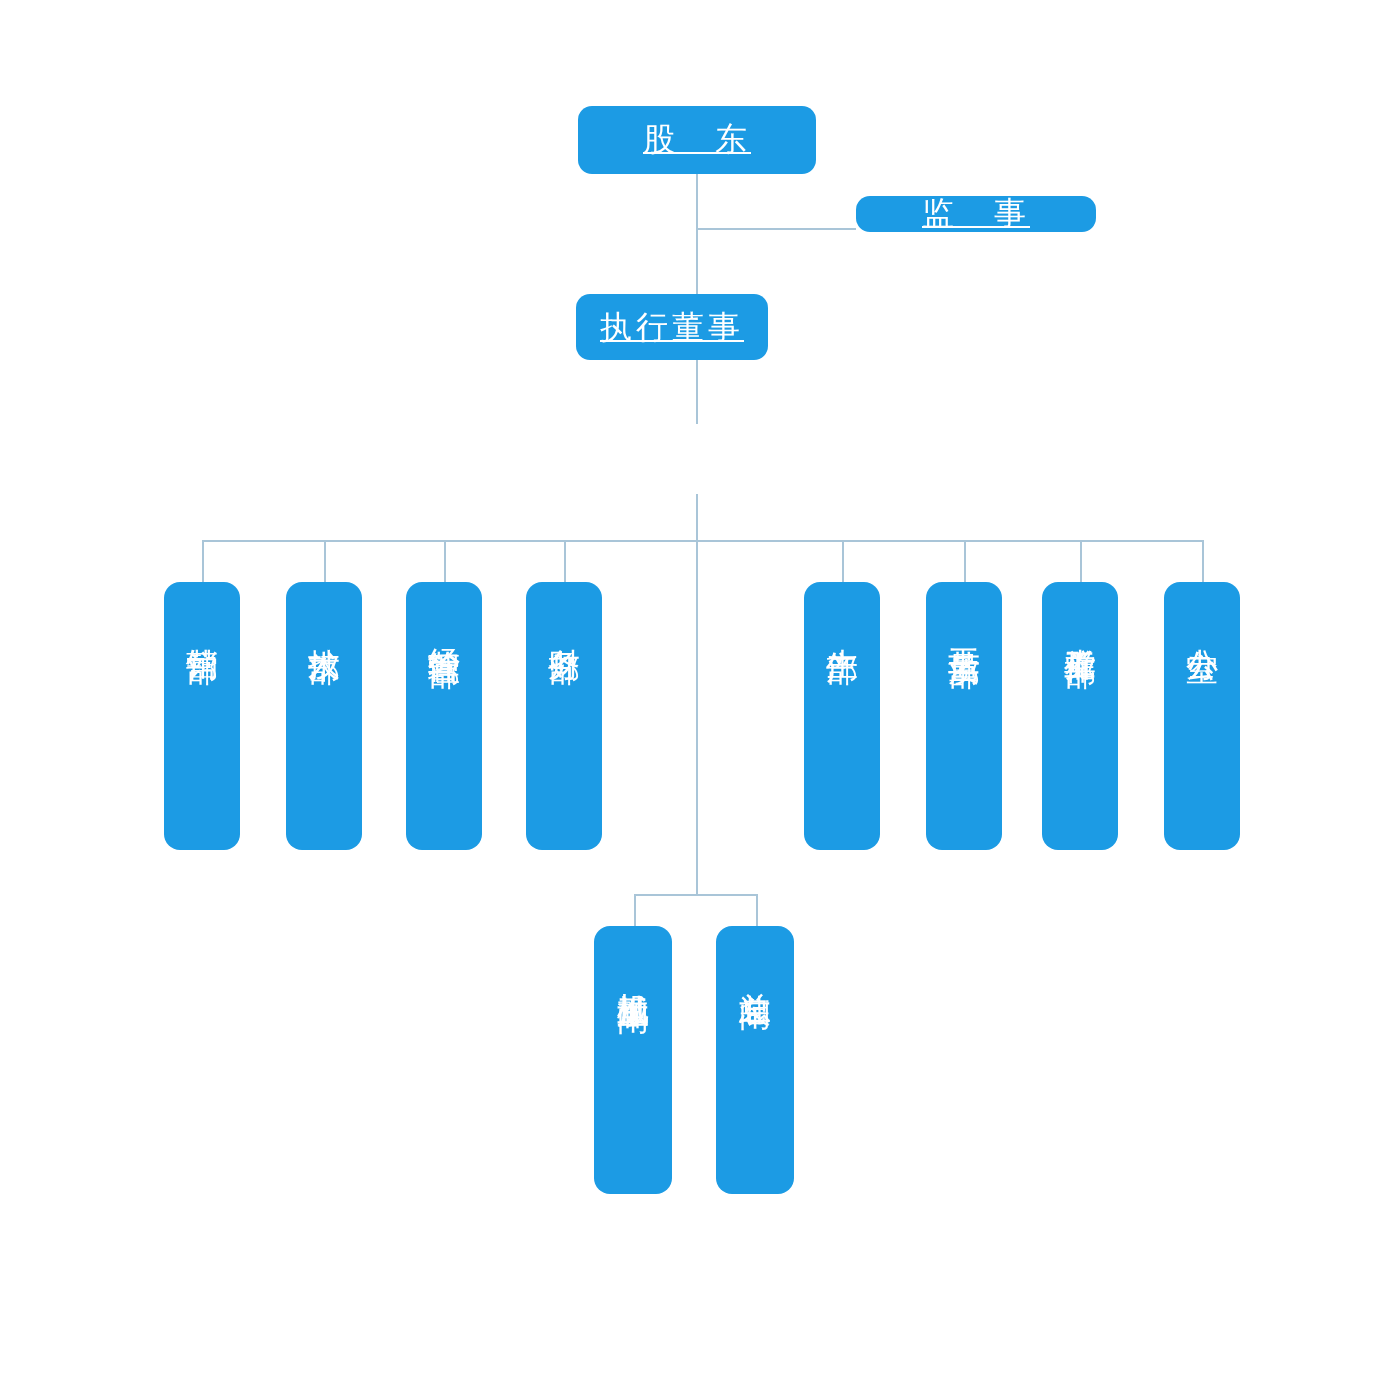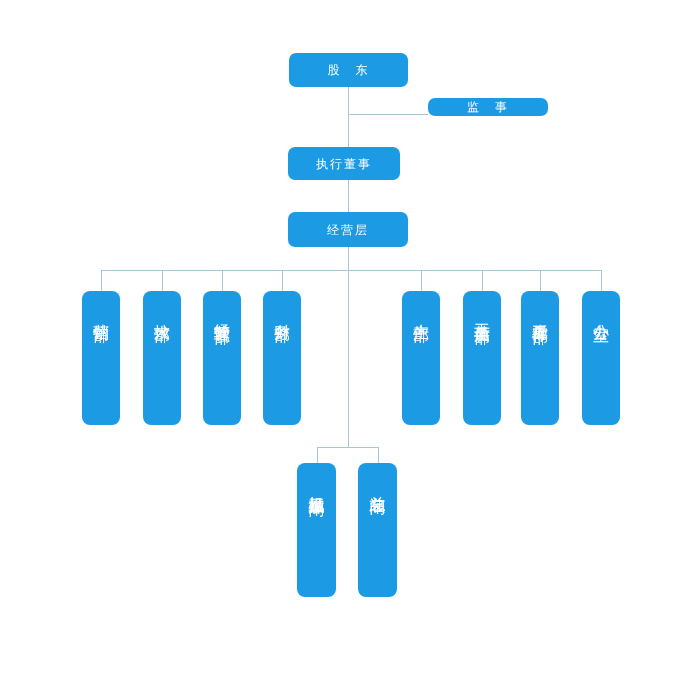--- a/index.html
+++ b/index.html
@@ -11,21 +11,21 @@
   .node{
     position:absolute;
     background:var(--node-fill,#1c9be4);
     color:var(--node-text,#ffffff);
     border-radius:7px;
     display:flex;justify-content:center;
     box-sizing:border-box;
   }
   .node.h{align-items:center;}
   .node.h .label{
-    font-size:12px;letter-spacing:2px;white-space:nowrap;line-height:1;
+    font-size:16px;letter-spacing:2px;white-space:nowrap;line-height:1;text-decoration:underline;
   }
   .node.v{align-items:flex-start;padding-top:20px;border-radius:8px;}
   .node.v .vlabel{
     writing-mode:vertical-rl;
     text-orientation:upright;
     font-size:16px;line-height:1;letter-spacing:1px;
   }
   .cline{
     position:absolute;
     background:var(--connector,#a9c5d8);
@@ -55,27 +55,24 @@
   <div class="cline" style="left:377.5px;top:447px;width:1px;height:16px"></div>
 
   <div class="node h" style="left:289px;top:53px;width:119px;height:34px">
     <span class="label">股　东</span>
   </div>
 
   <div class="node h" style="left:428px;top:98px;width:120px;height:18px">
     <span class="label">监　事</span>
   </div>
 
-  <div class="node h" style="left:288px;top:147px;width:112px;height:33px">
+  <div class="node h" style="left:288px;top:147px;width:96px;height:33px">
     <span class="label">执行董事</span>
   </div>
 
-  <div class="node h" style="left:288px;top:212px;width:120px;height:35px">
-    <span class="label">经营层</span>
-  </div>
 
   <div class="node v" style="left:82px;top:291px;width:38px;height:134px">
     <span class="vlabel">营销部</span>
   </div>
 
   <div class="node v" style="left:143px;top:291px;width:38px;height:134px">
     <span class="vlabel">技术部</span>
   </div>
 
   <div class="node v" style="left:203px;top:291px;width:38px;height:134px">

